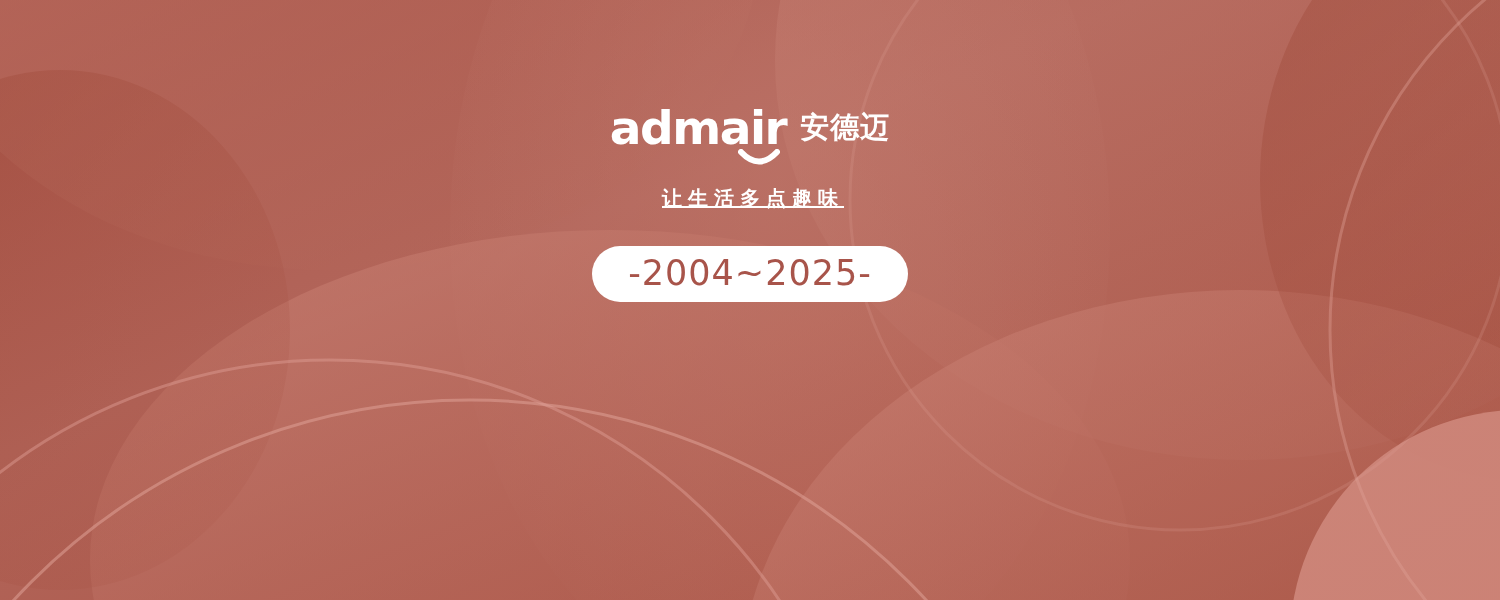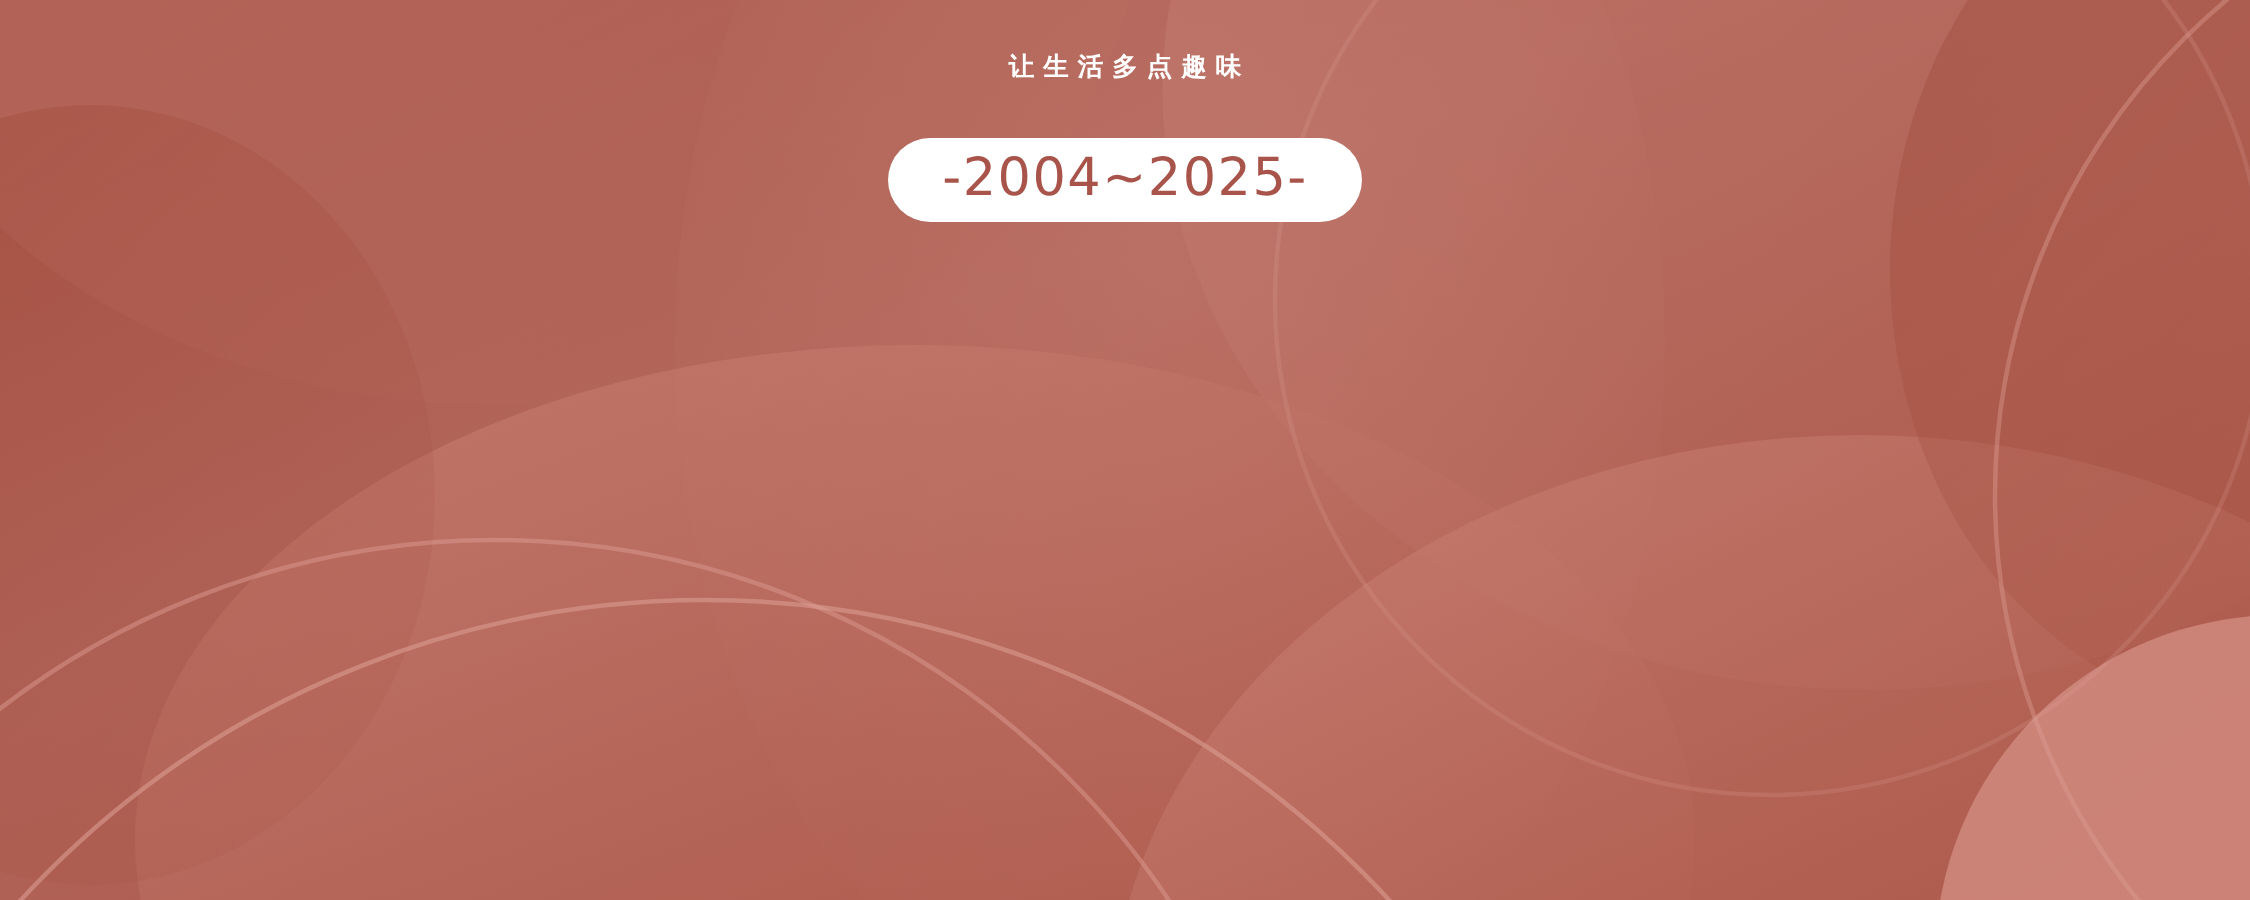--- a/index.html
+++ b/index.html
@@ -80,26 +80,27 @@
     color: #ffffff;
     margin-left: 14px;
     margin-top: 9px;
     letter-spacing: 1px;
   }
 
   
   .tagline {
     margin-top: 37px;
     font-family: "DejaVu Sans", sans-serif;
-    font-size: 17px;
+    font-size: 20px;
     font-weight: bold;
     color: #ffffff;
     letter-spacing: 6px;
     text-indent: 6px;
     line-height: 1;
+    text-decoration: underline;
   }
 
   
   .headline {
     margin-top: 54px;
     font-family: "DejaVu Sans", sans-serif;
     font-weight: bold;
     font-size: 112px;
     line-height: 1;
     color: #ffffff;
@@ -180,20 +181,31 @@
       <circle cx="330" cy="900" r="540" fill="none" stroke="#dfa096" stroke-opacity="0.45" stroke-width="3"></circle>
 
       <circle cx="1760" cy="330" r="430" fill="none" stroke="#dfa096" stroke-opacity="0.40" stroke-width="3"></circle>
 
       <circle cx="1180" cy="200" r="330" fill="none" stroke="#e0a79c" stroke-opacity="0.20" stroke-width="3"></circle>
     </svg>
   </div>
 
   <div class="content">
 
+    <div class="logo-lockup">
+      <span class="wordmark-wrap">
+        <span class="wordmark">admair</span>
+        <span class="smile">
+          <svg viewBox="0 0 42 21" xmlns="http://www.w3.org/2000/svg">
+            <path d="M3 3 Q21 22 39 3" fill="none" stroke="#ffffff" stroke-width="6" stroke-linecap="round"></path>
+          </svg>
+        </span>
+      </span>
+      <span class="cn-brand">安德迈</span>
+    </div>
 
     <div class="tagline">让生活多点趣味</div>
 
 
     <div class="year-badge">-2004~2025-</div>
 
   </div>
 </div>
 
 </body></html>

